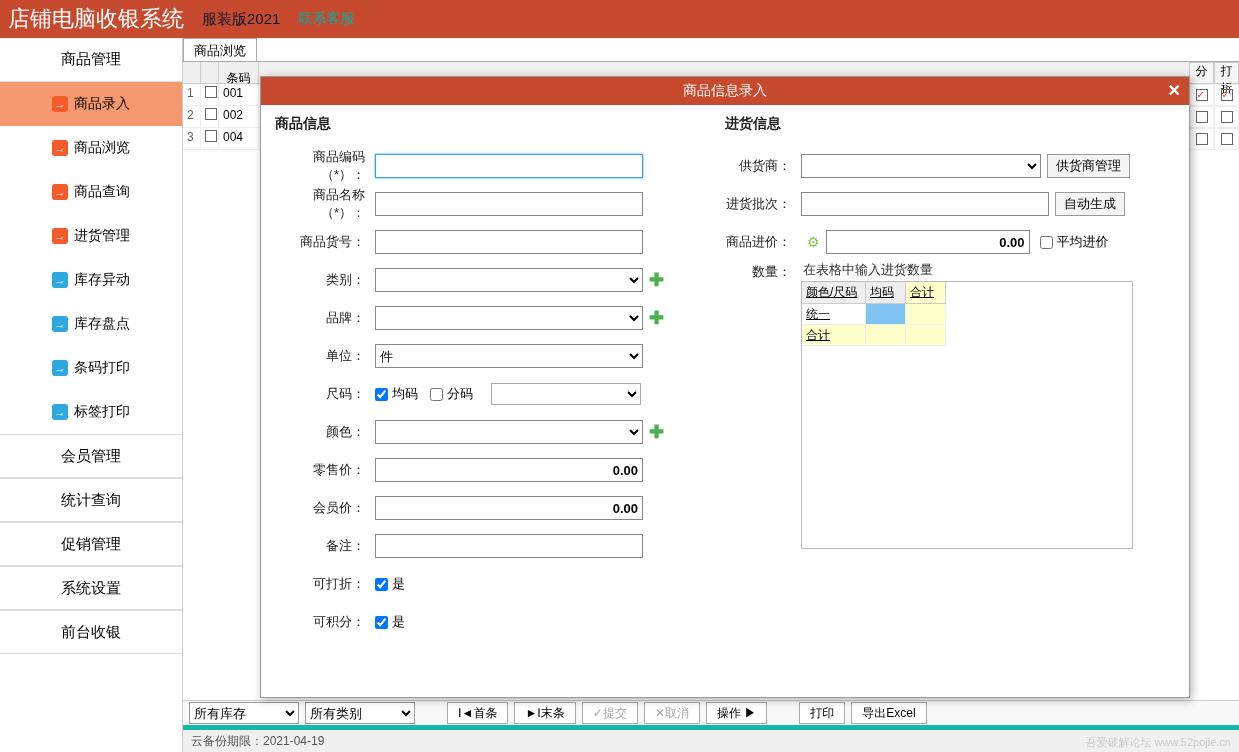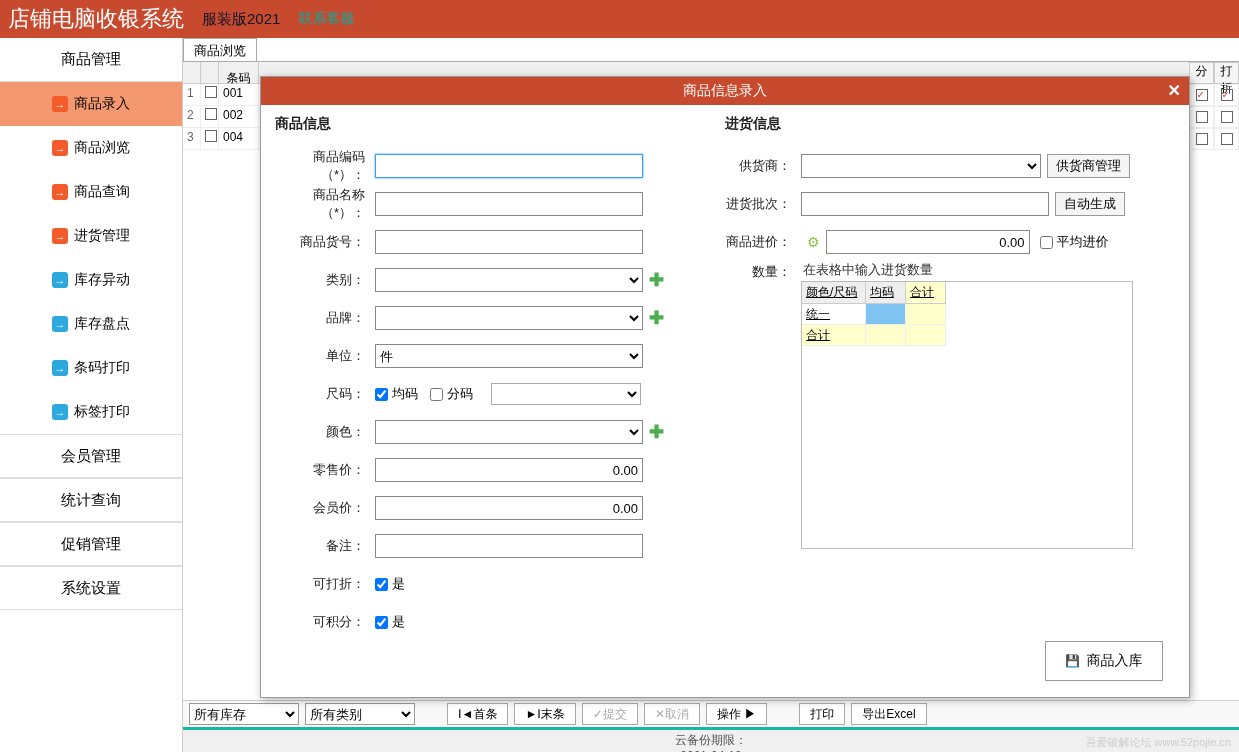--- a/index.html
+++ b/index.html
@@ -54,21 +54,21 @@
     
     .modal { position: absolute; left: 260px; top: 40px; width: 930px; height: 622px; background: #fff; border: 1px solid #999; box-shadow: 2px 2px 8px rgba(0,0,0,0.3); z-index: 10; margin-top: 36px; }
     .modal-header { background: #c7492e; height: 28px; color: #fff; display: flex; align-items: center; justify-content: center; position: relative; font-size: 14px; }
     .modal-close { position: absolute; right: 8px; top: 4px; color: #fff; font-size: 16px; cursor: pointer; font-weight: bold; }
     .modal-body { display: flex; padding: 10px 14px; height: calc(100% - 28px); }
     .modal-col { flex: 1; }
     .section-title { font-weight: bold; font-size: 14px; margin-bottom: 14px; color: #222; }
     
     .form-row { display: flex; align-items: center; height: 38px; }
     .form-label { width: 100px; text-align: right; padding-right: 10px; font-size: 13px; color: #222; }
-    .form-input { width: 268px; height: 24px; border: 1px solid #888; padding: 0 4px; font-size: 13px; }
+    .form-input { width: 268px; height: 24px; border: 1px solid #888; padding: 0 4px; font-size: 13px; font-weight: bold; }
     .form-input.focused { border: 1px solid #3aa0e8; box-shadow: 0 0 2px #3aa0e8; }
     .form-select { width: 268px; height: 24px; border: 1px solid #888; background: #fff; font-size: 13px; }
     .num-right { text-align: right; }
     .cb-inline { width: 13px; height: 13px; margin-right: 4px; vertical-align: middle; }
     .cb-label { margin-right: 12px; font-size: 13px; }
     .small-select { width: 150px; height: 22px; border: 1px solid #aaa; background: #fff; margin-left: 6px; }
     
     .plus-icon { color: #4caf50; font-size: 18px; font-weight: bold; margin-left: 6px; cursor: pointer; }
     .gear-icon { color: #8bc34a; margin: 0 6px; font-size: 14px; }
     
@@ -85,26 +85,26 @@
     .qty-grid-row > div { padding: 2px 4px; border-right: 1px solid #eee; height: 20px; }
     .qg-c1 { width: 64px; }
     .qg-c2 { width: 40px; }
     .qg-c3 { width: 40px; background: #ffffcc; }
     .selected-cell { background: #7fc3f0 !important; }
     
     .submit-btn { position: absolute; right: 26px; bottom: 16px; height: 40px; width: 118px; border: 1px solid #999; background: #fff; font-size: 14px; cursor: pointer; display: flex; align-items: center; justify-content: center; }
     .submit-btn::before { content: "💾"; font-size: 12px; margin-right: 6px; }
     
     
-    .bottom-bar { position: absolute; bottom: 22px; left: 0; right: 0; height: 30px; border-top: 1px solid #ccc; border-bottom: 3px solid #14b8a6; background: #f8f8f8; display: flex; align-items: center; padding: 0 6px; gap: 6px; }
+    .bottom-bar { position: absolute; bottom: 22px; left: 0; right: 0; height: 30px; border-top: 1px solid #ccc; border-bottom: 5px solid #14b8a6; background: #f8f8f8; display: flex; align-items: center; padding: 0 6px; gap: 6px; }
     .bottom-bar select { height: 22px; border: 1px solid #999; font-size: 13px; background: #fff; }
     .tb-btn { height: 22px; padding: 0 10px; border: 1px solid #aaa; background: #fff; font-size: 12px; cursor: pointer; }
     .tb-btn.disabled { color: #aaa; }
     
-    .status-bar { position: absolute; bottom: 0; left: 0; right: 0; height: 22px; background: #f0f0f0; padding: 2px 8px; font-size: 12px; color: #555; display: flex; align-items: center; flex-direction: column; }
+    .status-bar { position: absolute; bottom: 0; left: 0; right: 0; height: 22px; background: #f0f0f0; padding: 2px 8px; font-size: 12px; color: #555; display: flex; align-items: center; }
     .watermark { position: absolute; right: 8px; bottom: 2px; font-size: 11px; color: #ccc; }
   </style>
 </head>
 <body>
 
 <div class="header">
   <span class="app-title">店铺电脑收银系统</span>
   <span class="app-version">服装版2021</span>
   <a class="contact-link">联系客服</a>
 </div>
@@ -142,20 +142,21 @@
       <span>条码打印</span>
     </div>
     <div class="sidebar-item">
       <span class="icon icon-blue">→</span>
       <span>标签打印</span>
     </div>
     <div class="sidebar-group">会员管理</div>
     <div class="sidebar-group">统计查询</div>
     <div class="sidebar-group">促销管理</div>
     <div class="sidebar-group">系统设置</div>
+    <div class="sidebar-group">前台收银</div>
   </div>
 
   <div class="content">
     <div class="tab-row">
       <div class="tab">商品浏览</div>
     </div>
 
     <div class="bg-grid">
       <div class="bg-grid-header">
         <div style="width:18px"></div>
@@ -347,17 +348,14 @@
                 <div class="qg-c1" style="background:#ffffcc">合计</div>
                 <div class="qg-c2" style="background:#ffffcc"></div>
                 <div class="qg-c3"></div>
               </div>
             </div>
           </div>
         </div>
       </div>
     </div>
 
-    <button class="submit-btn">
-        <span>商品入库</span>
-      </button>
   </div>
 </div>
 
 </body></html>

